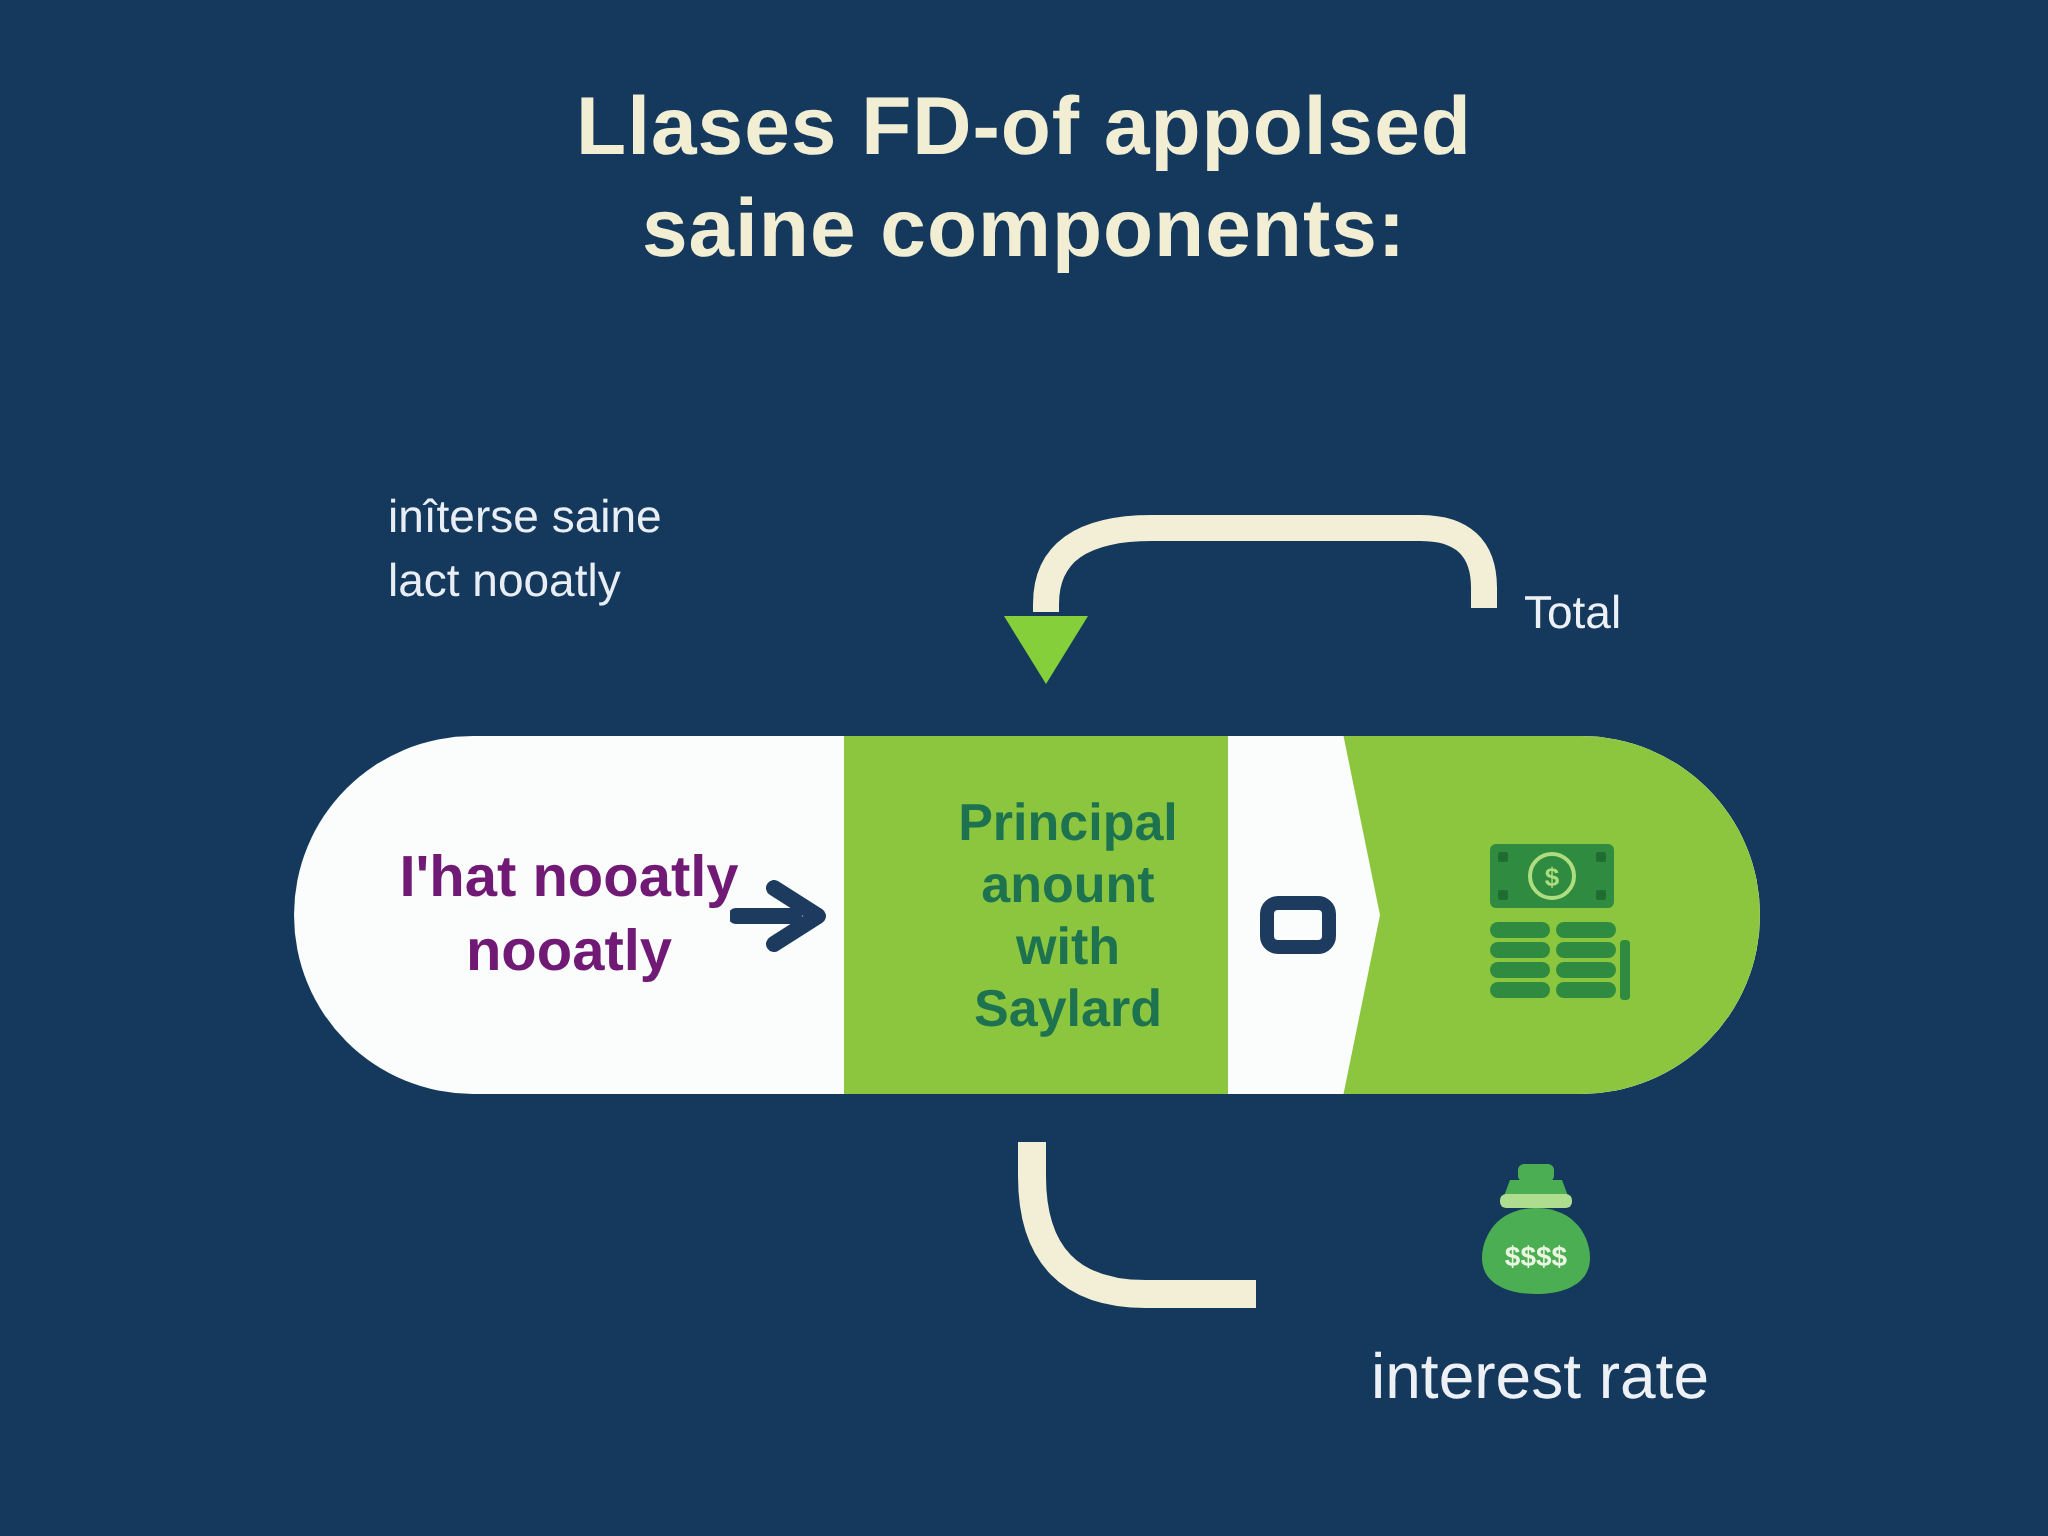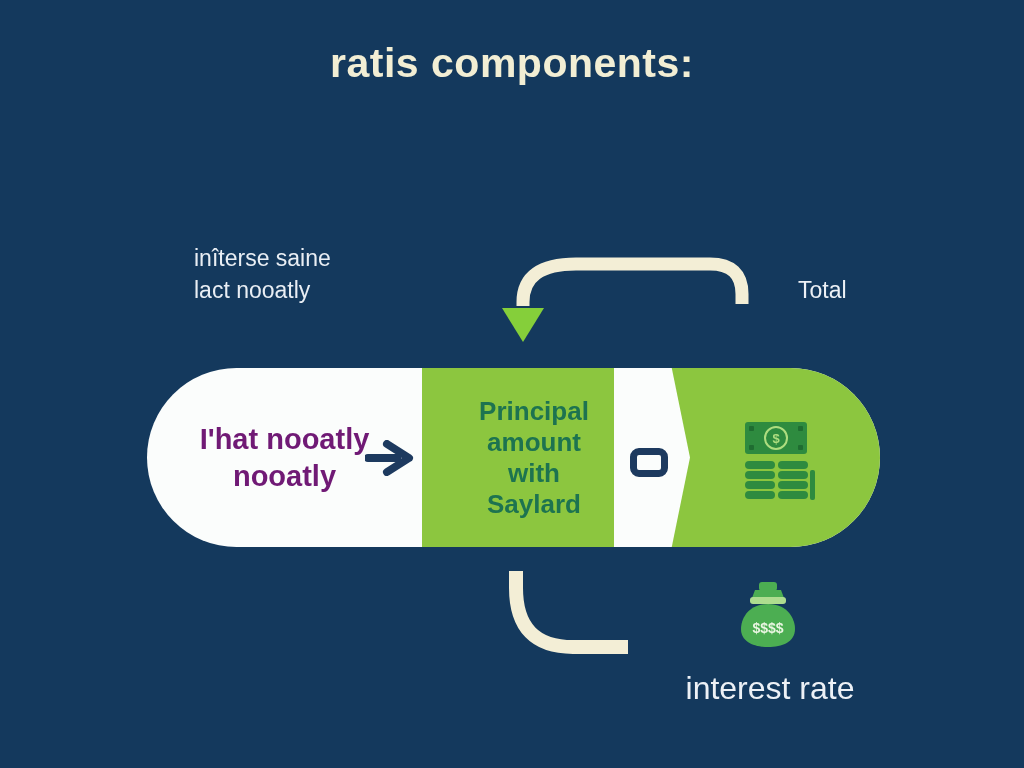--- a/index.html
+++ b/index.html
@@ -13,22 +13,22 @@
     position:absolute;top:38px;left:0;width:1024px;
     text-align:center;color:#f2eed4;font-weight:700;
     font-size:41px;line-height:51px;letter-spacing:.5px;
   }
   
   .toplabel{
     position:absolute;left:194px;top:242px;
     color:#e9eef4;font-size:23px;line-height:32px;font-weight:500;
   }
   .total-label{
-    position:absolute;left:762px;top:277px;
-    color:#edf1f6;font-size:23px;font-weight:500;margin-left:36px;
+    position:absolute;left:762px;top:293px;
+    color:#edf1f6;font-size:23px;font-weight:500;
   }
   .interest-label{
     position:absolute;left:640px;top:670px;width:260px;text-align:center;
     color:#edf1f6;font-size:32px;font-weight:500;
   }
   
   .pill{
     position:absolute;left:147px;top:368px;width:733px;height:179px;
     background:#fbfdfc;border-radius:90px;overflow:hidden;
   }
@@ -84,21 +84,22 @@
   .bottom-curve{position:absolute;left:498px;top:563px;}
   
   .money-bag{position:absolute;left:738px;top:581px;}
 </style>
 </head>
 <body>
 
 <div id="canvas">
 
   <div class="title">
-    <div>ratis components:</div>
+    <div>Llases FD-of appolsed</div>
+    <div>saine components:</div>
   </div>
 
   <div class="toplabel">
     <div>inîterse saine</div>
     <div>lact nooatly</div>
   </div>
 
   <div class="total-label">Total</div>
 
   <svg class="top-arrow" width="280" height="100" viewBox="0 0 280 100">
@@ -115,21 +116,21 @@
       <div>I'hat nooatly</div>
       <div>nooatly</div>
     </div>
 
     <svg class="flow-arrow" width="56" height="36" viewBox="0 0 56 36">
       <path d="M3 18 H32 M22 4 L44 18 L22 32" fill="none" stroke="#1d3a5f" stroke-width="8" stroke-linecap="round" stroke-linejoin="round"></path>
     </svg>
 
     <div class="pill-mid-text">
       <div>Principal</div>
-      <div>amount</div>
+      <div>anount</div>
       <div>with</div>
       <div>Saylard</div>
     </div>
 
     <div class="rect-icon"></div>
 
     <div class="banknote">
       <div class="dot d1"></div>
       <div class="dot d2"></div>
       <div class="dot d3"></div>

